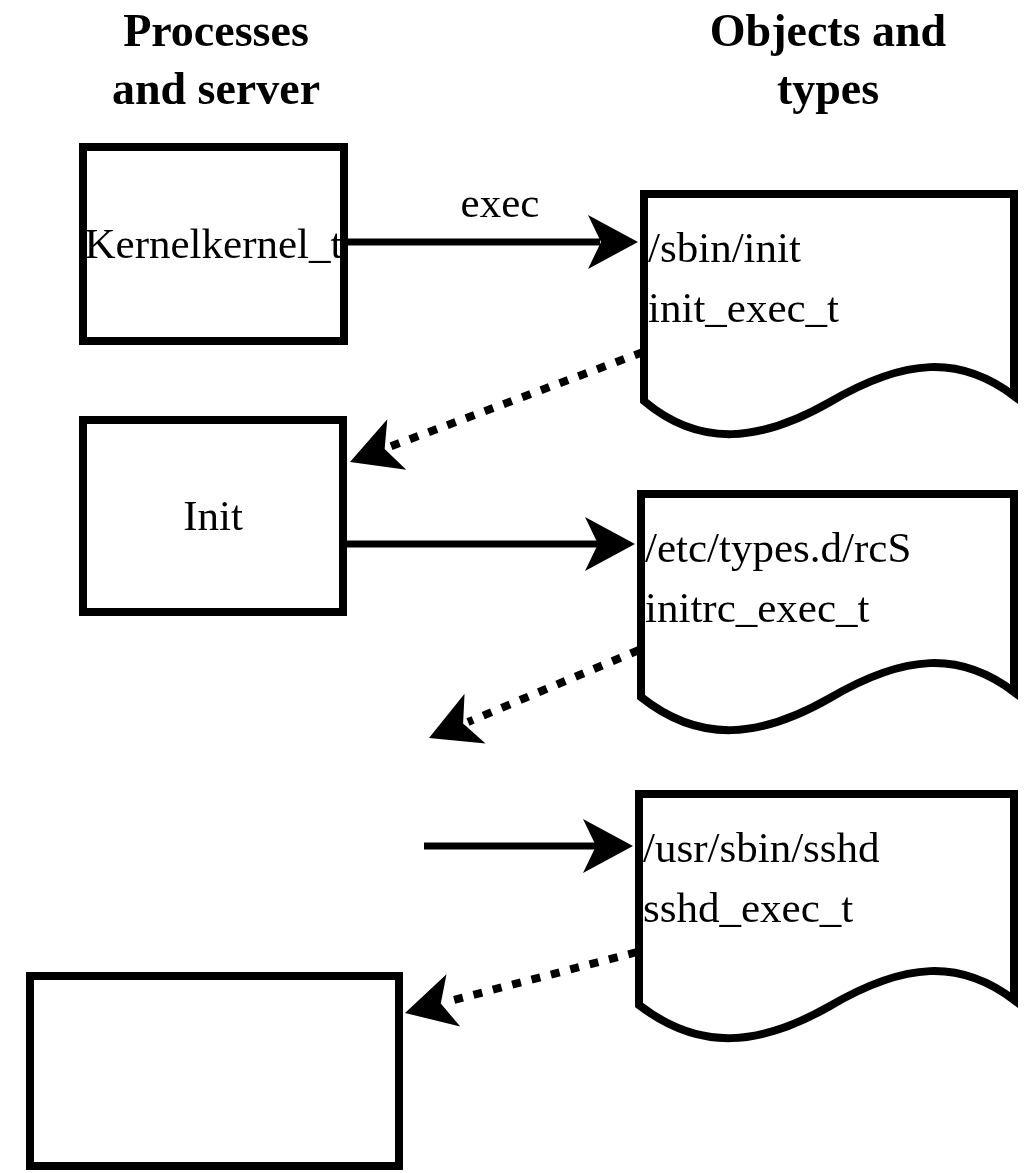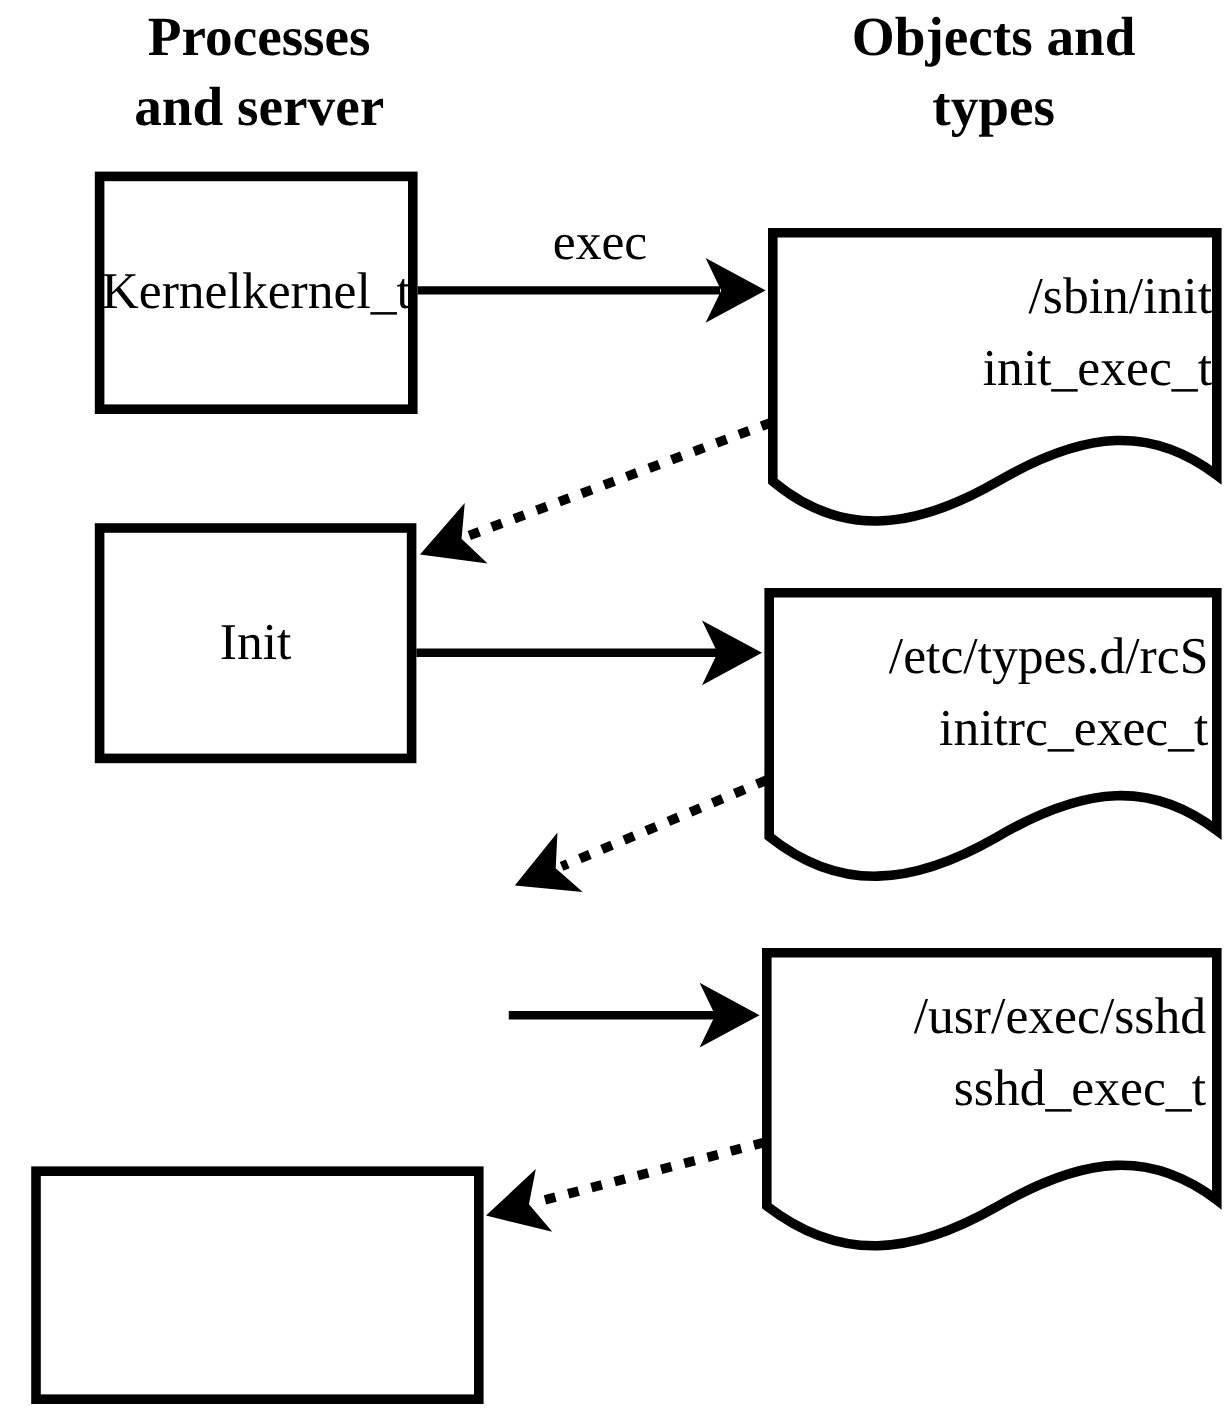--- a/index.html
+++ b/index.html
@@ -14,21 +14,21 @@
   .hdr {
     position:absolute; text-align:center; font-weight:bold;
     font-size:46px; line-height:58px; white-space:nowrap;
   }
   .pbox {
     position:absolute; border:8px solid var(--ink); background:var(--paper);
     display:flex; flex-direction:row; align-items:center; justify-content:center;
     font-size:43px; line-height:58px; text-align:center;
   }
   .doctext {
-    position:absolute; text-align:right; font-size:43px; line-height:60px;
+    position:absolute; text-align:left; font-size:43px; line-height:60px;
     white-space:nowrap;
   }
   .edge-label {
     position:absolute; text-align:center; font-size:43px; line-height:44px;
     white-space:nowrap;
   }
   .line { white-space:nowrap; }
 </style>
 </head>
 <body>
@@ -74,34 +74,34 @@
   </div>
   <div class="hdr" style="left:622px; top:2px; width:412px;">
     <div class="line">Objects and</div>
     <div class="line">types</div>
   </div>
 
   <div class="pbox" style="left:79px; top:143px; width:269px; height:202px;">
     <div class="line">Kernel</div>
     <div class="line">kernel_t</div>
   </div>
-  <div class="pbox" style="left:79px; top:436px; width:268px; height:200px;">
+  <div class="pbox" style="left:79px; top:416px; width:268px; height:200px;">
     <div class="line">Init</div>
   </div>
   <div class="pbox" style="left:26px; top:972px; width:377px; height:198px;">
   </div>
 
   <div class="doctext" style="left:648px; top:218px; width:362px;">
     <div class="line">/sbin/init</div>
     <div class="line">init_exec_t</div>
   </div>
   <div class="doctext" style="left:645px; top:518px; width:362px;">
     <div class="line">/etc/types.d/rcS</div>
     <div class="line">initrc_exec_t</div>
   </div>
   <div class="doctext" style="left:643px; top:818px; width:362px;">
-    <div class="line">/usr/exec/sshd</div>
+    <div class="line">/usr/sbin/sshd</div>
     <div class="line">sshd_exec_t</div>
   </div>
 
   <div class="edge-label" style="left:425px; top:181px; width:150px;">exec</div>
 
 </div>
 
 </body></html>

